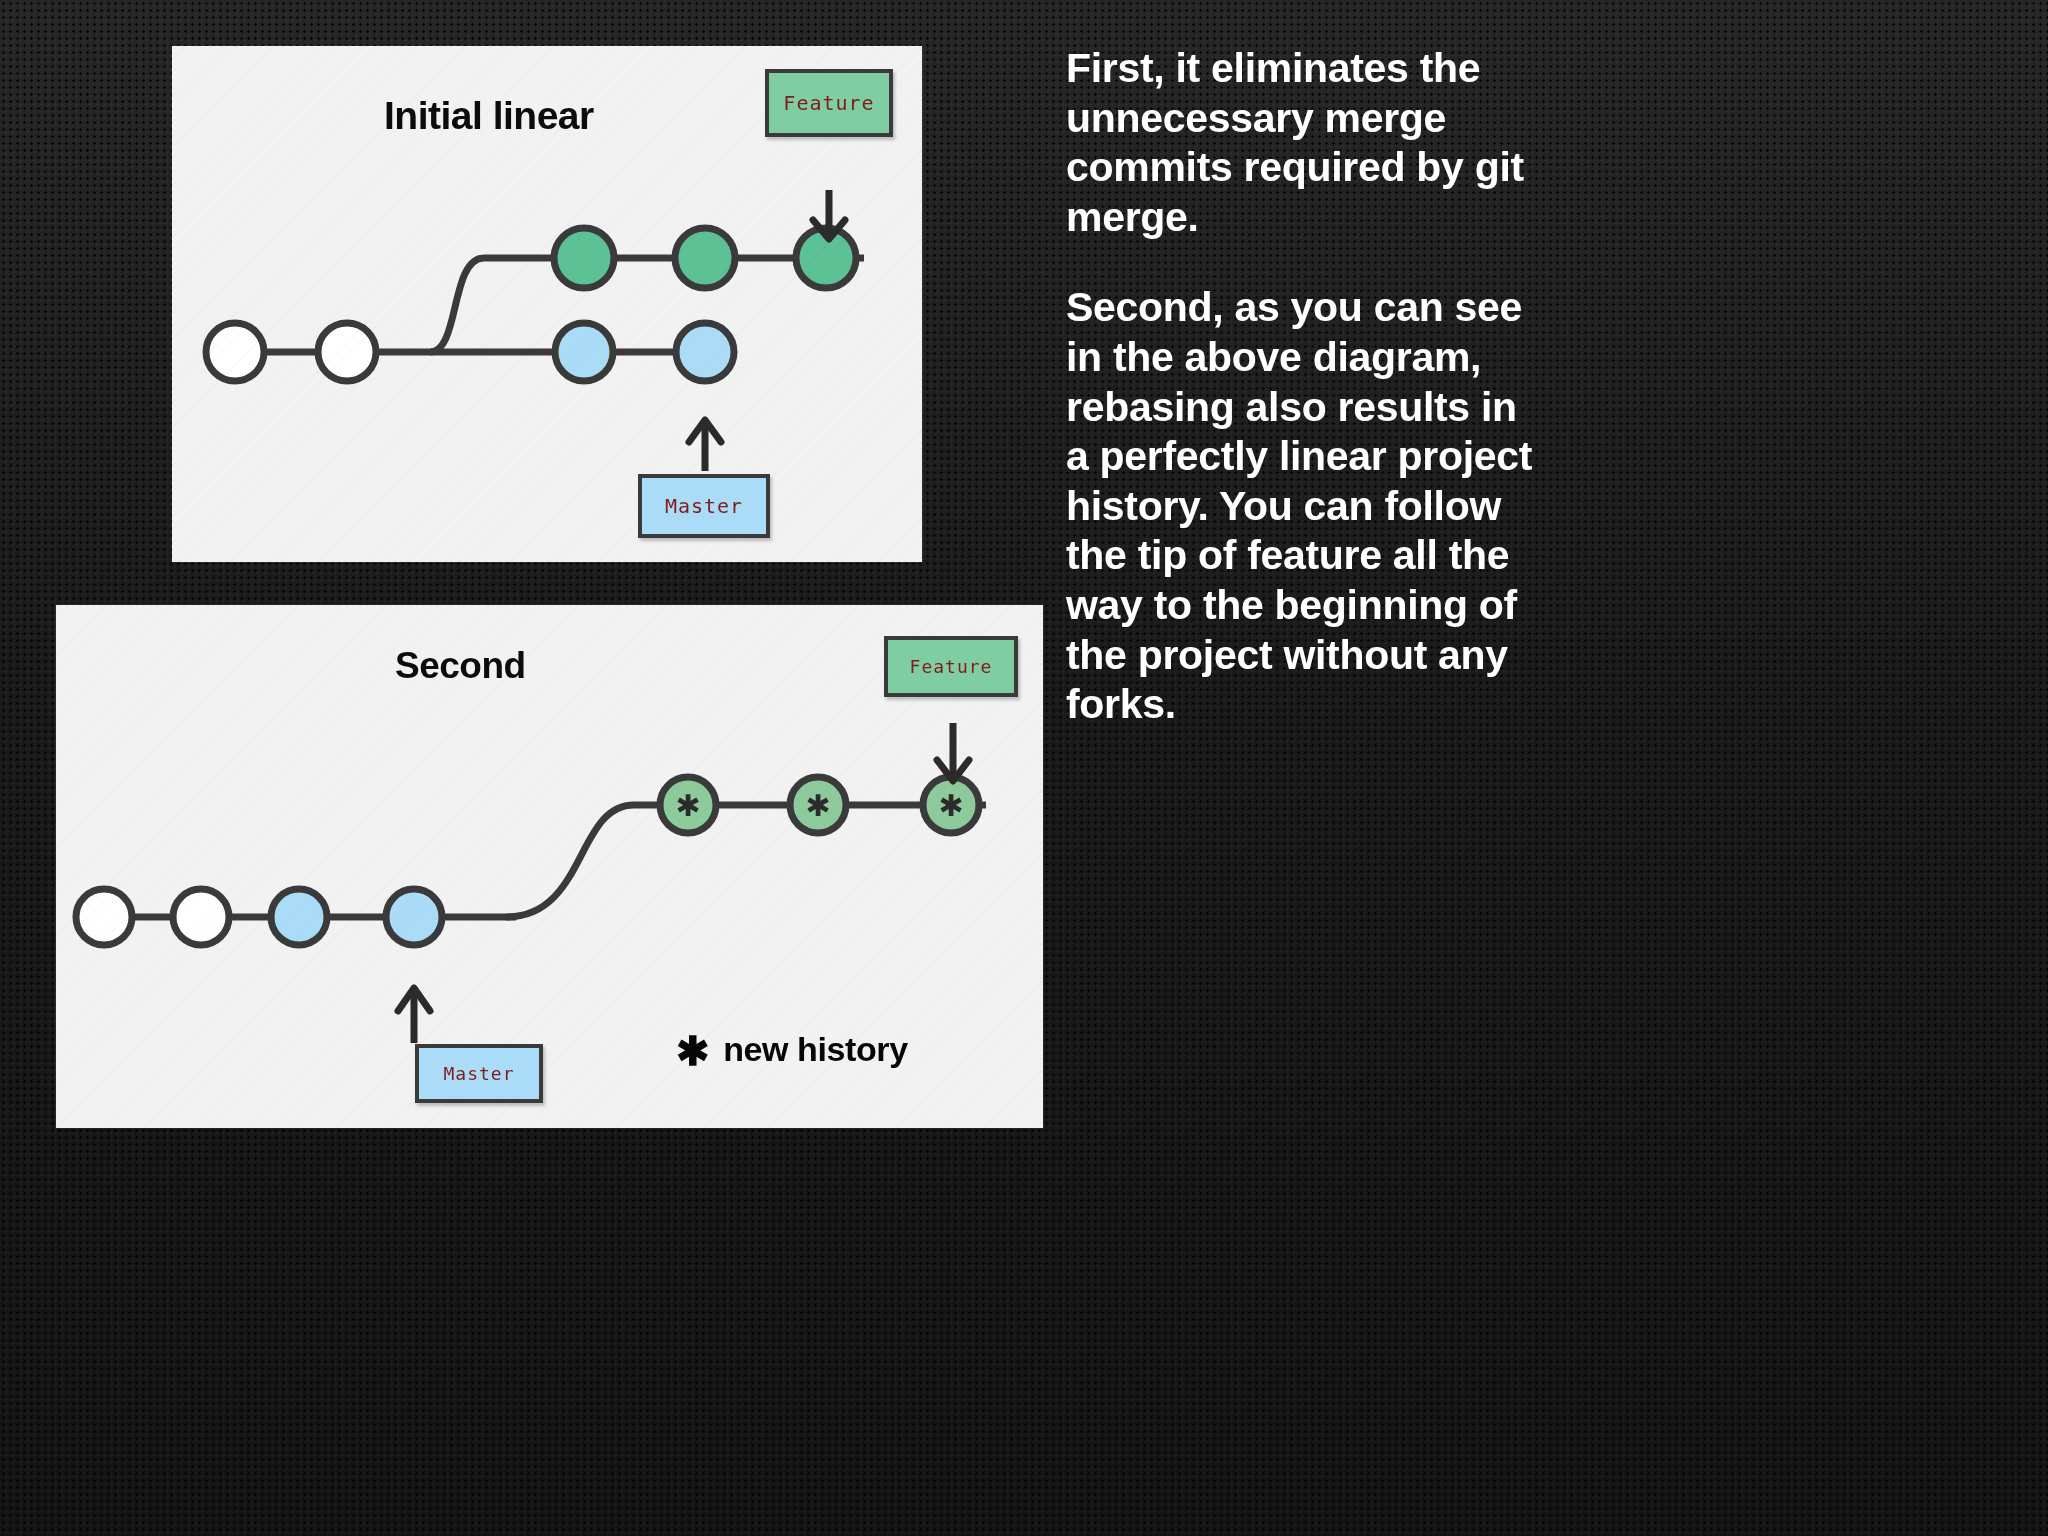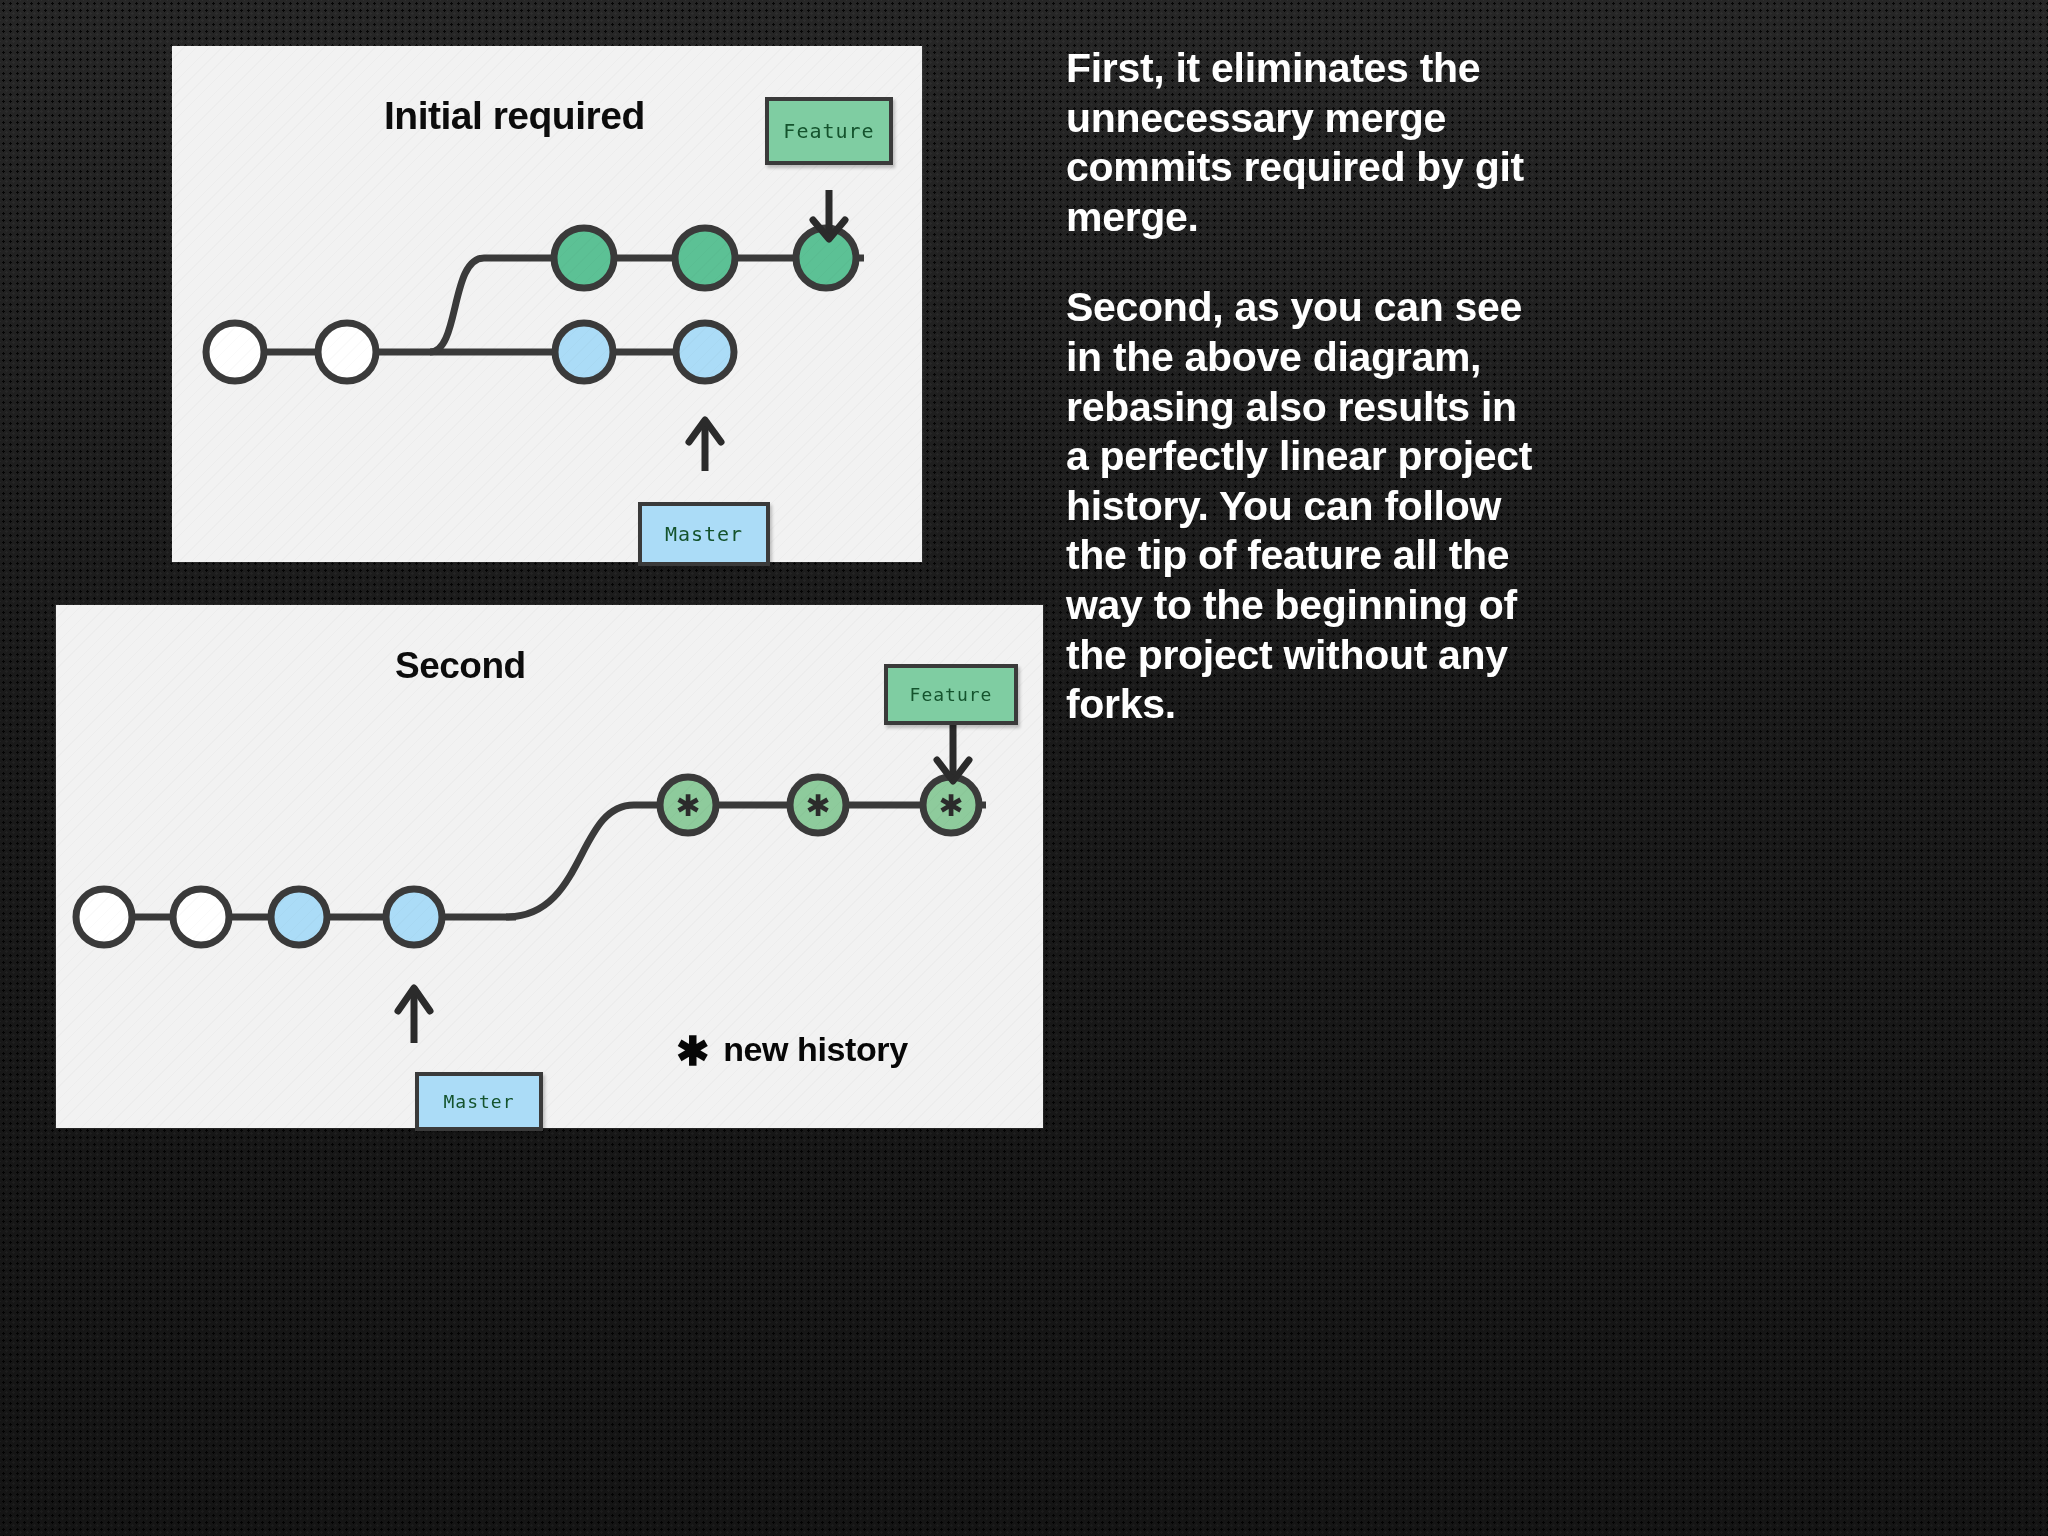--- a/index.html
+++ b/index.html
@@ -61,24 +61,23 @@
 
   .branch-box {
     position: absolute;
     border: 4px solid #3a3a3a;
     box-sizing: border-box;
     display: flex;
     align-items: center;
     justify-content: center;
     font-family: "DejaVu Sans Mono", monospace;
     font-size: 20px;
-    color: #14532d;
+    color: #7f1d1d;
     letter-spacing: 1px;
     box-shadow: 2px 3px 3px rgba(0,0,0,0.22);
-    margin-top: 28px;
   }
   .branch-box.feature { background: #7fcda2; }
   .branch-box.master  { background: #abdcf7; }
 
   #box-feature-top    { left: 765px; top: 69px;  width: 128px; height: 68px; }
   #box-master-top     { left: 638px; top: 474px; width: 132px; height: 64px; }
   #box-feature-bottom { left: 884px; top: 636px; width: 134px; height: 61px; font-size: 18px; }
   #box-master-bottom  { left: 415px; top: 1044px; width: 128px; height: 59px; font-size: 18px; }
 
   
@@ -141,21 +140,21 @@
         <path d="M 641 174 L 657 193 L 673 174" stroke="#2b2b2b" stroke-width="7" fill="none" stroke-linecap="round" stroke-linejoin="round"></path>
       </g>
 
       <g>
         <path d="M 533 425 L 533 376" stroke="#2b2b2b" stroke-width="7" fill="none"></path>
         <path d="M 517 396 L 533 374 L 549 396" stroke="#2b2b2b" stroke-width="7" fill="none" stroke-linecap="round" stroke-linejoin="round"></path>
       </g>
     </svg>
   </div>
 
-  <div class="panel-title" id="title-initial">Initial required</div>
+  <div class="panel-title" id="title-initial">Initial linear</div>
 
   <div class="branch-box feature" id="box-feature-top">Feature</div>
 
   <div class="branch-box master" id="box-master-top">Master</div>
 
   <div class="panel" id="panel-bottom">
     <svg class="svg-layer" viewBox="0 0 987 523">
 
       <path d="M 38 312 L 460 312" stroke="#3a3a3a" stroke-width="7" fill="none"></path>
 

